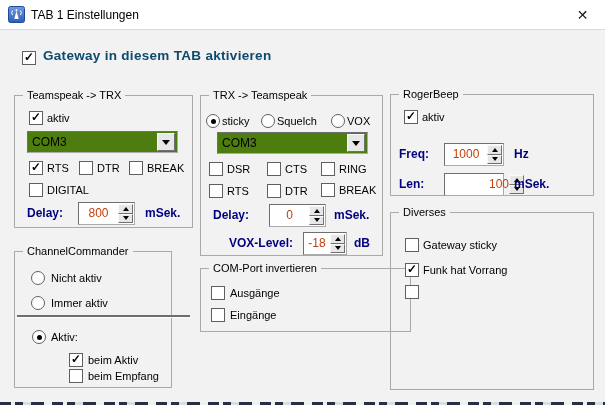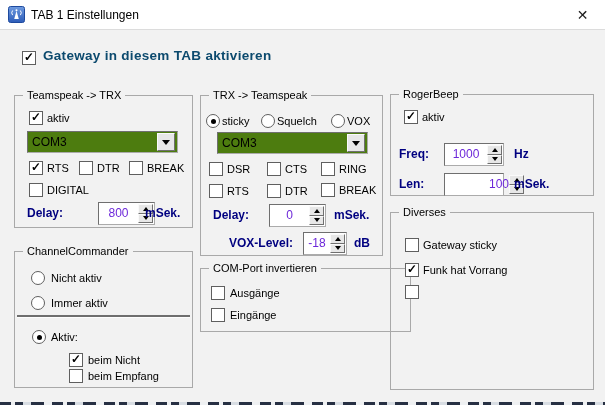--- a/index.html
+++ b/index.html
@@ -42,21 +42,21 @@
     display:flex; align-items:center; }
   .combo-value { flex:1; font-size:12px; padding-left:4px; color:#000; overflow:hidden; white-space:nowrap; }
   .combo-btn { width:16px; height:16px; margin-right:2px; flex:0 0 16px;
     background:#e7e7e7; border:1px solid; border-color:#fafafa #6f6f6f #6f6f6f #fafafa;
     display:flex; align-items:center; justify-content:center; }
   .arr-down { width:0; height:0; border-left:4px solid transparent;
     border-right:4px solid transparent; border-top:5px solid #000; }
   
   .spinner { position:absolute; height:23px; background:#fff; box-sizing:border-box;
     border:1px solid; border-color:#6f6f6f #ababab #ababab #6f6f6f; display:flex; }
-  .spin-value { flex:1; text-align:center; font-size:12px; line-height:21px; color:#6d28d9; }
+  .spin-value { flex:1; text-align:center; font-size:12px; line-height:21px; color:#c2410c; }
   .spin-btns { width:15px; flex:0 0 15px; display:flex; flex-direction:column; margin:1px 1px 1px 0; }
   .spin-btn { flex:1; background:#e7e7e7; position:relative;
     border:1px solid; border-color:#fafafa #6f6f6f #6f6f6f #fafafa; }
   .spin-btn.up::after { content:""; position:absolute; left:50%; top:50%; margin:-2px 0 0 -3px;
     border-left:3px solid transparent; border-right:3px solid transparent; border-bottom:4px solid #000; }
   .spin-btn.down::after { content:""; position:absolute; left:50%; top:50%; margin:-2px 0 0 -3px;
     border-left:3px solid transparent; border-right:3px solid transparent; border-top:4px solid #000; }
   
   .separator { position:absolute; height:2px; background:#6e6e6e; border-bottom:1px solid #fdfdfd; }
   
@@ -105,44 +105,44 @@
   <span class="lbl" style="left:32px;top:65px;">RTS</span>
   <span class="cb" style="left:64px;top:65px;"></span>
   <span class="lbl" style="left:82px;top:65px;">DTR</span>
   <span class="cb" style="left:114px;top:65px;"></span>
   <span class="lbl" style="left:132px;top:65px;">BREAK</span>
 
   <span class="cb" style="left:14px;top:87px;"></span>
   <span class="lbl" style="left:32px;top:87px;">DIGITAL</span>
 
   <span class="nlbl" style="left:12px;top:110px;">Delay:</span>
-  <div class="spinner" style="left:63px;top:106px;width:57px;margin-left:20px;">
+  <div class="spinner" style="left:63px;top:106px;width:57px;">
     <span class="spin-value">800</span>
     <span class="spin-btns">
         <span class="spin-btn up"></span>
         <span class="spin-btn down"></span>
       </span>
   </div>
   <span class="unit" style="left:130px;top:110px;">mSek.</span>
 </div>
 
-<div class="group" style="left:14px;top:251px;width:179px;height:137px;">
+<div class="group" style="left:14px;top:251px;width:158px;height:137px;">
   <span class="group-title">ChannelCommander</span>
   <span class="rb" style="left:16px;top:19px;"></span>
   <span class="lbl" style="left:36px;top:19px;">Nicht aktiv</span>
   <span class="rb" style="left:16px;top:44px;"></span>
   <span class="lbl" style="left:36px;top:44px;">Immer aktiv</span>
 
   <span class="separator" style="left:2px;top:63px;width:173px;"></span>
 
   <span class="rb on" style="left:17px;top:78px;"></span>
   <span class="lbl" style="left:36px;top:78px;">Aktiv:</span>
 
   <span class="cb on" style="left:54px;top:101px;"></span>
-  <span class="lbl" style="left:73px;top:101px;">beim Nicht</span>
+  <span class="lbl" style="left:73px;top:101px;">beim Aktiv</span>
   <span class="cb" style="left:54px;top:117px;"></span>
   <span class="lbl" style="left:73px;top:117px;">beim Empfang</span>
 </div>
 
 <div class="group" style="left:200px;top:95px;width:183px;height:161px;">
   <span class="group-title">TRX -&gt; Teamspeak</span>
 
   <span class="rb on" style="left:5px;top:18px;"></span>
   <span class="lbl" style="left:21px;top:18px;">sticky</span>
   <span class="rb" style="left:60px;top:18px;"></span>

